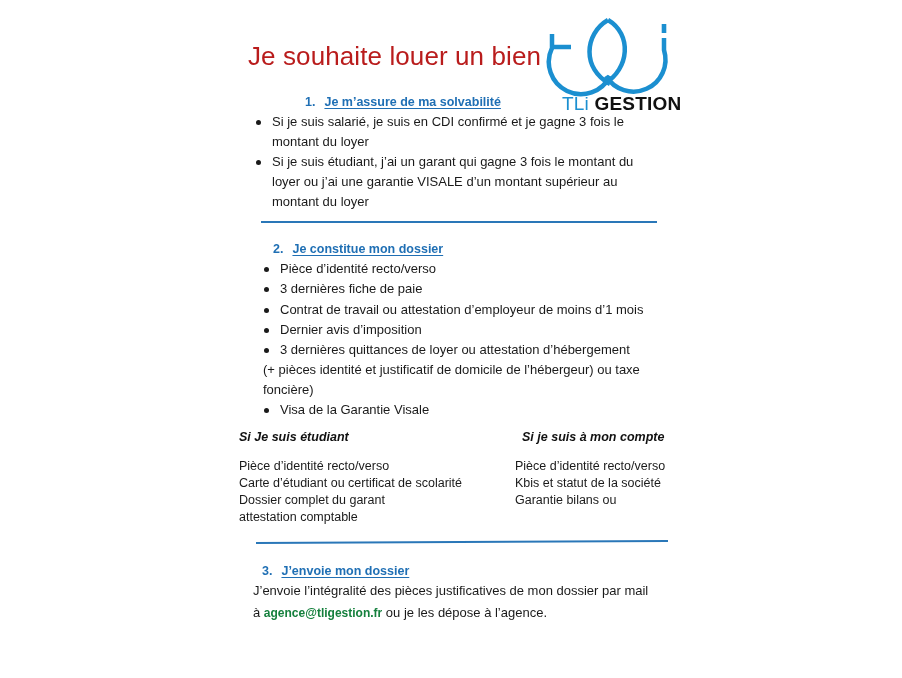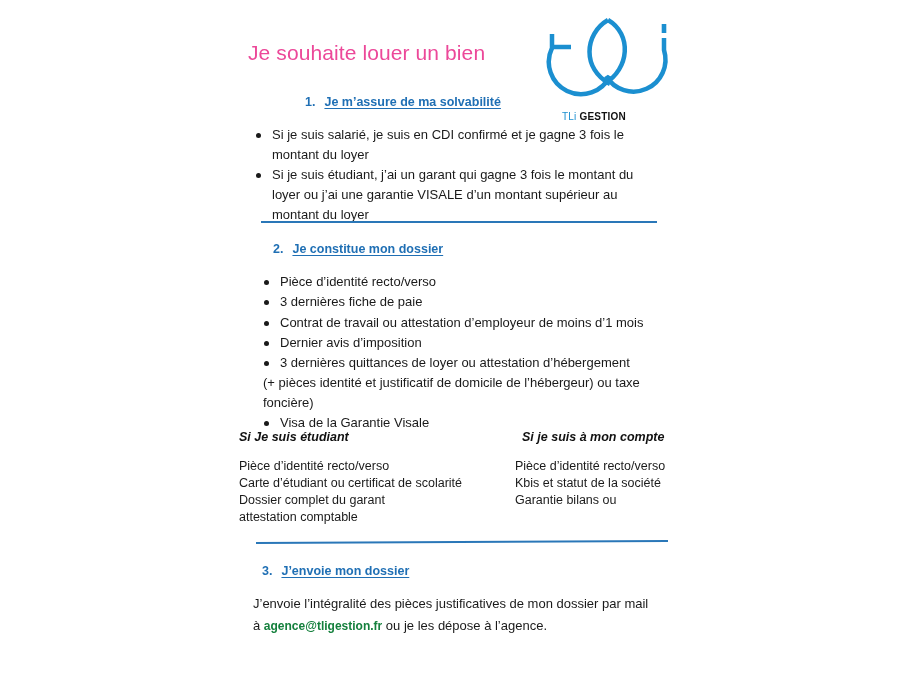--- a/index.html
+++ b/index.html
@@ -11,50 +11,49 @@
       width: 902px;
       height: 678px;
       position: relative;
       overflow: hidden;
       font-family: "Liberation Sans", sans-serif;
       color: #1a1a1a;
     }
     .abs { position: absolute; white-space: nowrap; }
     .title {
       left: 248px; top: 41px;
-      font-size: 21px;
-      color: #ec4899;
+      font-size: 26px;
+      color: #b91c1c;
       font-weight: normal;
       letter-spacing: 0.1px;
     }
     .logo {
       left: 544px; top: 14px;
       width: 130px; height: 100px;
     }
     .logo-text {
-      left: 562px; top: 111px;
-      font-size: 10px;
+      left: 562px; top: 93px;
+      font-size: 19px;
       letter-spacing: 0.2px;
     }
     .logo-text .tli { color: #1b8fd0; }
     .logo-text .gest { color: #111; font-weight: bold; }
 
     .heading {
       font-size: 12.5px;
       font-weight: bold;
       color: #1f6fb4;
     }
     .heading .num { margin-right: 9px; }
     .heading .lbl { text-decoration: underline; text-underline-offset: 2px; }
 
     .body-text {
       font-size: 13px;
       color: #1a1a1a;
       line-height: 20px;
-      margin-top: 13px;
     }
     .bullet {
       display: inline-block;
       width: 5px; height: 5px;
       border-radius: 50%;
       background: #1a1a1a;
       position: absolute;
       left: 0; top: 8px;
     }
     .li { position: absolute; padding-left: 16px; }

